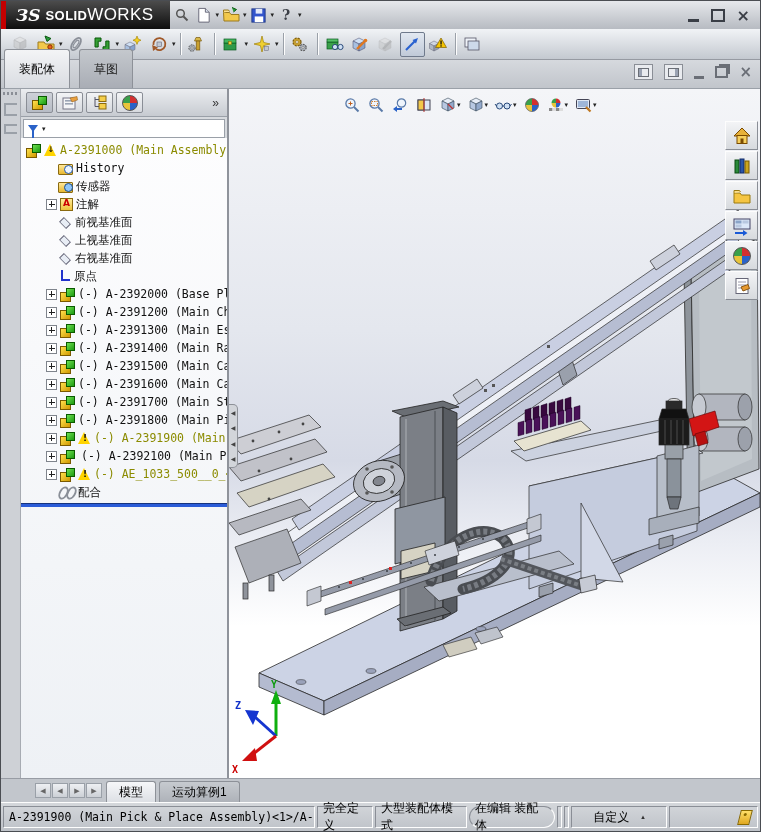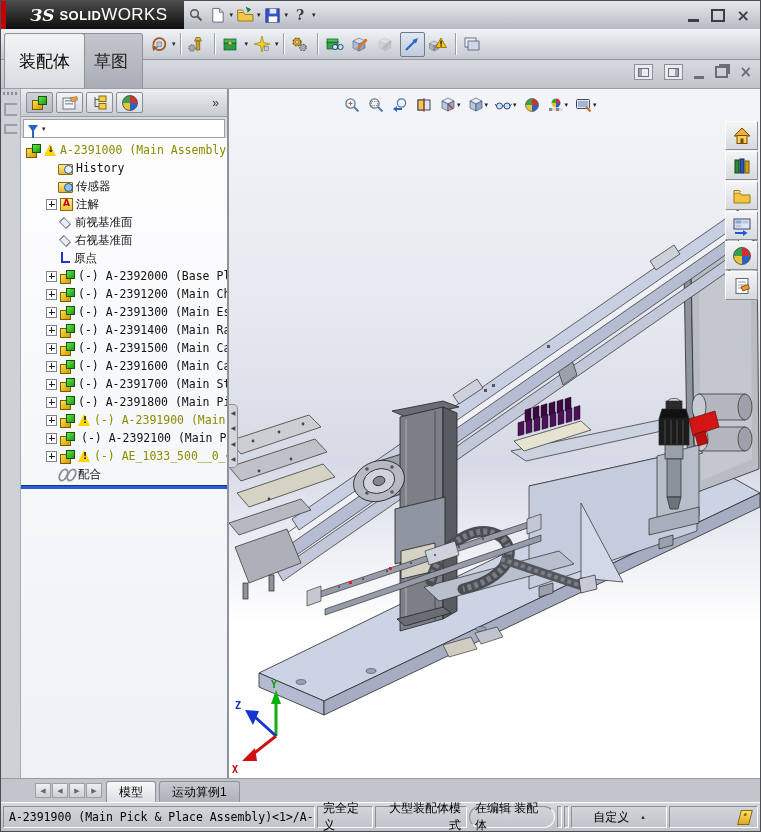--- a/index.html
+++ b/index.html
@@ -4,21 +4,21 @@
 <style>
   html,body{margin:0;padding:0;background:#888;}
   .app{position:relative;width:761px;height:832px;background:#c9ccd2;overflow:hidden;
        font-family:"Liberation Sans",sans-serif;border:1px solid #4a4d52;box-sizing:border-box;}
   
   .titlebar{position:absolute;left:0;top:0;width:100%;height:28px;
     background:linear-gradient(#e6e8ec,#b7bbc2);border-bottom:1px solid #8d9198;
     display:flex;align-items:center;}
   .redstrip{position:absolute;left:0;top:0;width:5px;height:28px;background:#c40000;}
   .logo{height:28px;background:linear-gradient(#4c4c4c,#0e0e0e);color:#fff;display:flex;
-    align-items:center;padding:0 16px 0 24px;margin-left:5px;}
+    align-items:center;padding:0 16px 0 10px;margin-left:5px;}
   .logo .ds{font:bold italic 17px "DejaVu Serif",serif;margin-right:5px;}
   .logo .solid{font-weight:bold;font-size:13px;letter-spacing:.4px;}
   .logo .works{font-weight:normal;font-size:17px;letter-spacing:.4px;}
   .menus{display:flex;height:100%;margin-left:8px;}
   .menu{padding:0 10px;font-size:12px;color:#111;display:flex;align-items:center;cursor:default;}
   .qicons{display:flex;align-items:center;gap:2px;margin-left:2px;}
   .qbtn{width:20px;height:20px;display:flex;align-items:center;justify-content:center;}
   .ddc{font-size:7px;color:#222;}
   .winctl{display:flex;align-items:center;gap:12px;margin-left:auto;margin-right:10px;}
   .wmin{width:11px;height:11px;border-bottom:3px solid #3a3e46;}
@@ -28,21 +28,21 @@
   .toolbar{position:absolute;top:28px;left:0;width:100%;height:31px;
     background:linear-gradient(#f1f3f6,#c4c9d0);border-bottom:1px solid #969aa2;
     display:flex;align-items:center;padding-left:6px;gap:1px;box-sizing:border-box;}
   .tbi{width:25px;height:25px;display:flex;align-items:center;justify-content:center;flex:0 0 auto;}
   .tbi.pressed{border:1px solid #6f7a8c;background:linear-gradient(#e2e8f1,#c0cad8);border-radius:2px;box-sizing:border-box;}
   .tbi.dis{opacity:.45;}
   .tsep{width:1px;height:22px;background:#9aa0a8;box-shadow:1px 0 0 #fdfdfd;margin:0 3px;flex:0 0 1px;}
   
   .cmdband{position:absolute;top:59px;left:0;width:100%;height:29px;
     background:linear-gradient(#d6d9de,#c1c5cb);border-bottom:1px solid #9aa0a8;box-sizing:border-box;}
-  .ctab{position:absolute;bottom:0;height:22px;padding:16px 14px;font-size:17px;display:flex;
+  .ctab{position:absolute;bottom:0;height:22px;padding:8px 14px;font-size:12px;display:flex;
     align-items:center;border:1px solid #8d9198;border-bottom:none;border-radius:3px 3px 0 0;cursor:default;}
   .ctab.active{left:3px;background:linear-gradient(#f3f4f6,#d9dce1);z-index:2;}
   .ctab.inactive{left:78px;background:linear-gradient(#c4c8cd,#a9adb5);color:#222;}
   .docctl{position:absolute;right:8px;top:4px;display:flex;align-items:center;gap:11px;}
   .pbtn{width:17px;height:14px;border:1px solid #8a8e96;background:#e9ebef;display:flex;align-items:center;justify-content:center;}
   .pglyph{width:9px;height:7px;border:1px solid #6a6e76;position:relative;}
   .pglyph.l::before{content:"";position:absolute;left:0;top:0;width:3px;height:100%;background:#9aa2b2;}
   .pglyph.r::before{content:"";position:absolute;right:0;top:0;width:3px;height:100%;background:#9aa2b2;}
   .dmin{width:10px;height:10px;border-bottom:3px solid #6a6e76;}
   .dres{width:9px;height:8px;border:2px solid #6a6e76;box-shadow:3px -3px 0 -1px #6a6e76;}
@@ -135,21 +135,21 @@
     border:1px solid #8d9198;border-bottom:none;border-radius:3px 3px 0 0;margin-left:3px;cursor:default;}
   .btab.active{background:linear-gradient(#f6f7f9,#dde0e5);}
   .btab.inactive{background:linear-gradient(#c6cacf,#aeb2b9);}
   
   .statusbar{position:absolute;left:0;right:0;bottom:0;height:29px;background:linear-gradient(#d4d7db,#bec2c8);
     border-top:1px solid #fdfdfd;display:flex;align-items:stretch;padding:3px 2px;gap:2px;box-sizing:border-box;font-size:12px;}
   .scell{border:1px solid;border-color:#8a8e96 #fdfdfd #fdfdfd #8a8e96;display:flex;align-items:center;
     padding:0 5px;box-sizing:border-box;}
   .msg{flex:0 0 312px;font:11.5px "DejaVu Sans Mono",monospace;white-space:nowrap;overflow:hidden;}
   .cell1{flex:0 0 56px;justify-content:center;}
-  .cell2{flex:0 0 92px;justify-content:center;text-align:right;}
+  .cell2{flex:0 0 92px;justify-content:center;}
   .cell3{flex:0 0 86px;justify-content:center;border-radius:11px;}
   .thin{flex:0 0 5px;padding:0;}
   .cellc{flex:0 0 96px;justify-content:center;gap:12px;}
   .caret{font-size:7px;color:#333;}
   .cellr{flex:1;justify-content:flex-end;padding-right:6px;}
   .tag{width:10px;height:13px;background:linear-gradient(#ffe06a,#e0a820);border:1px solid #8a6a00;
     transform:skewX(-14deg);position:relative;}
   .tag::before{content:"";position:absolute;left:3px;top:2px;width:3px;height:3px;border-radius:50%;background:#8a6a00;}
 </style>
 </head>
@@ -418,20 +418,25 @@
         </div>
       <div class="trow child">
           <span class="plusbox"></span>
           <span class="ic ic-ann"></span>
           <span class="tlabel">注解</span>
         </div>
       <div class="trow child">
           <span class="slotp"></span>
           <span class="ic ic-plane"></span>
           <span class="tlabel">前视基准面</span>
+        </div>
+      <div class="trow child">
+          <span class="slotp"></span>
+          <span class="ic ic-plane"></span>
+          <span class="tlabel">上视基准面</span>
         </div>
       <div class="trow child">
           <span class="slotp"></span>
           <span class="ic ic-plane"></span>
           <span class="tlabel">右视基准面</span>
         </div>
       <div class="trow child">
           <span class="slotp"></span>
           <span class="ic ic-origin"></span>
           <span class="tlabel">原点</span>

